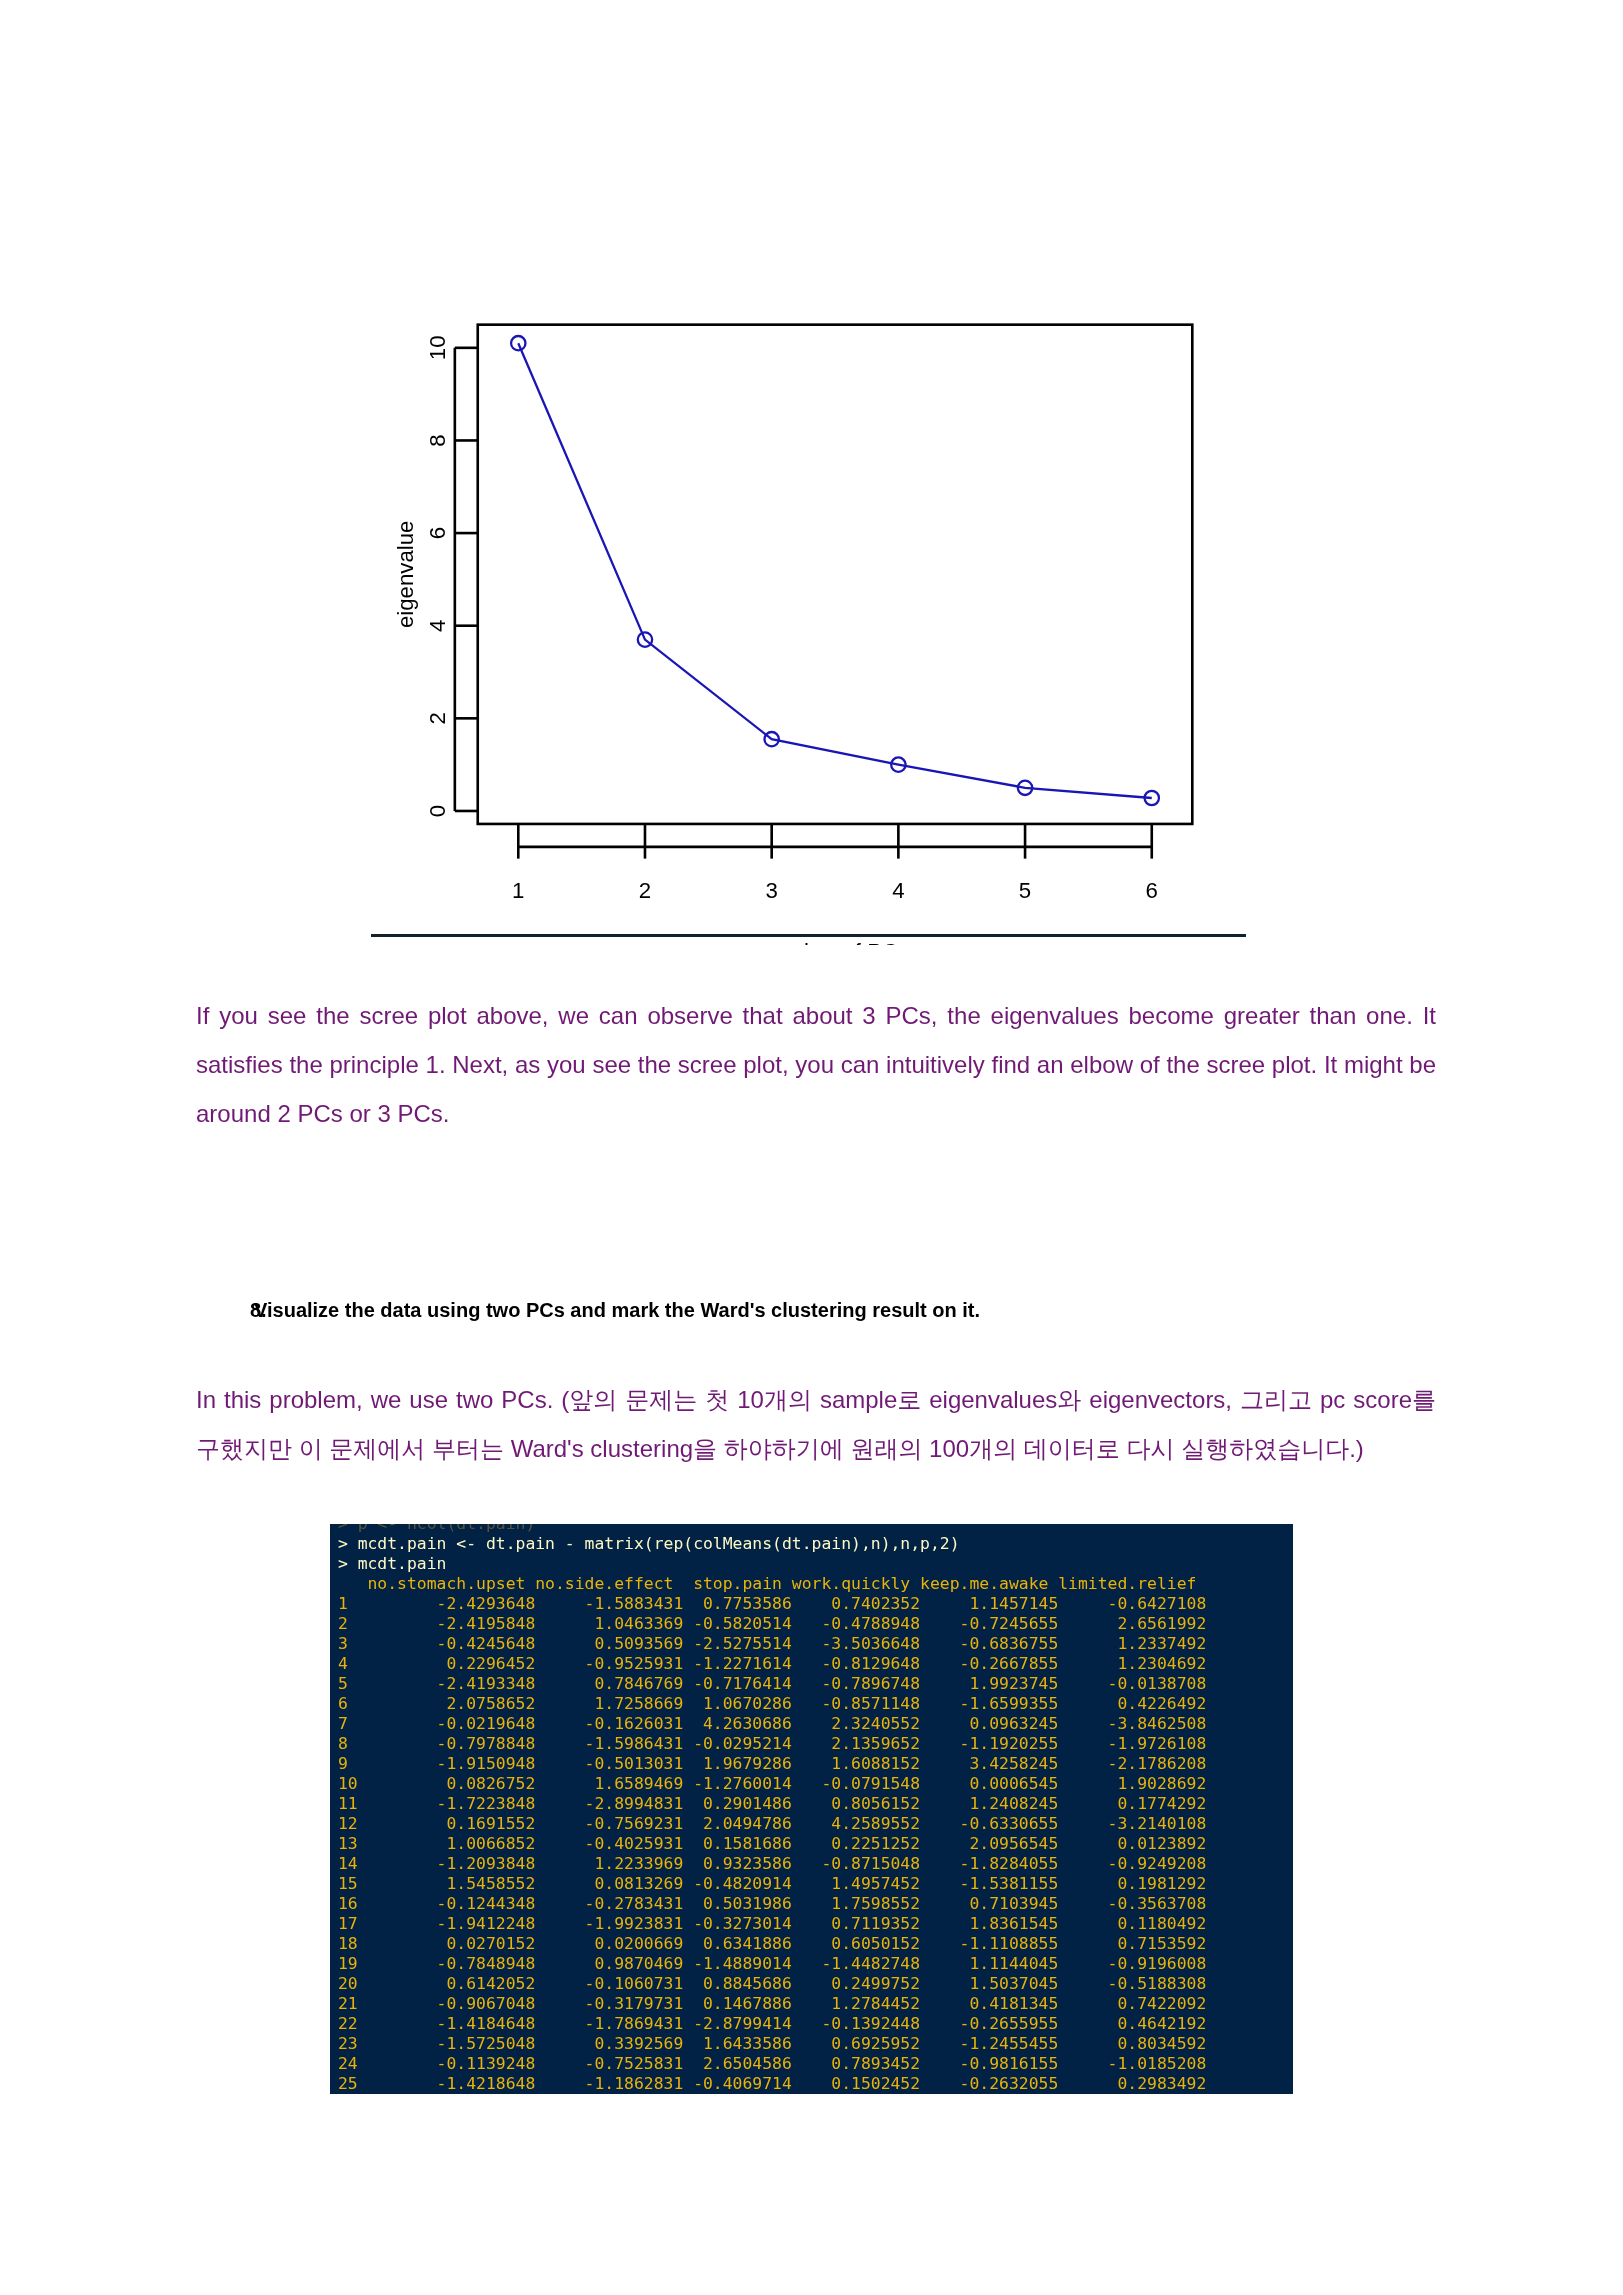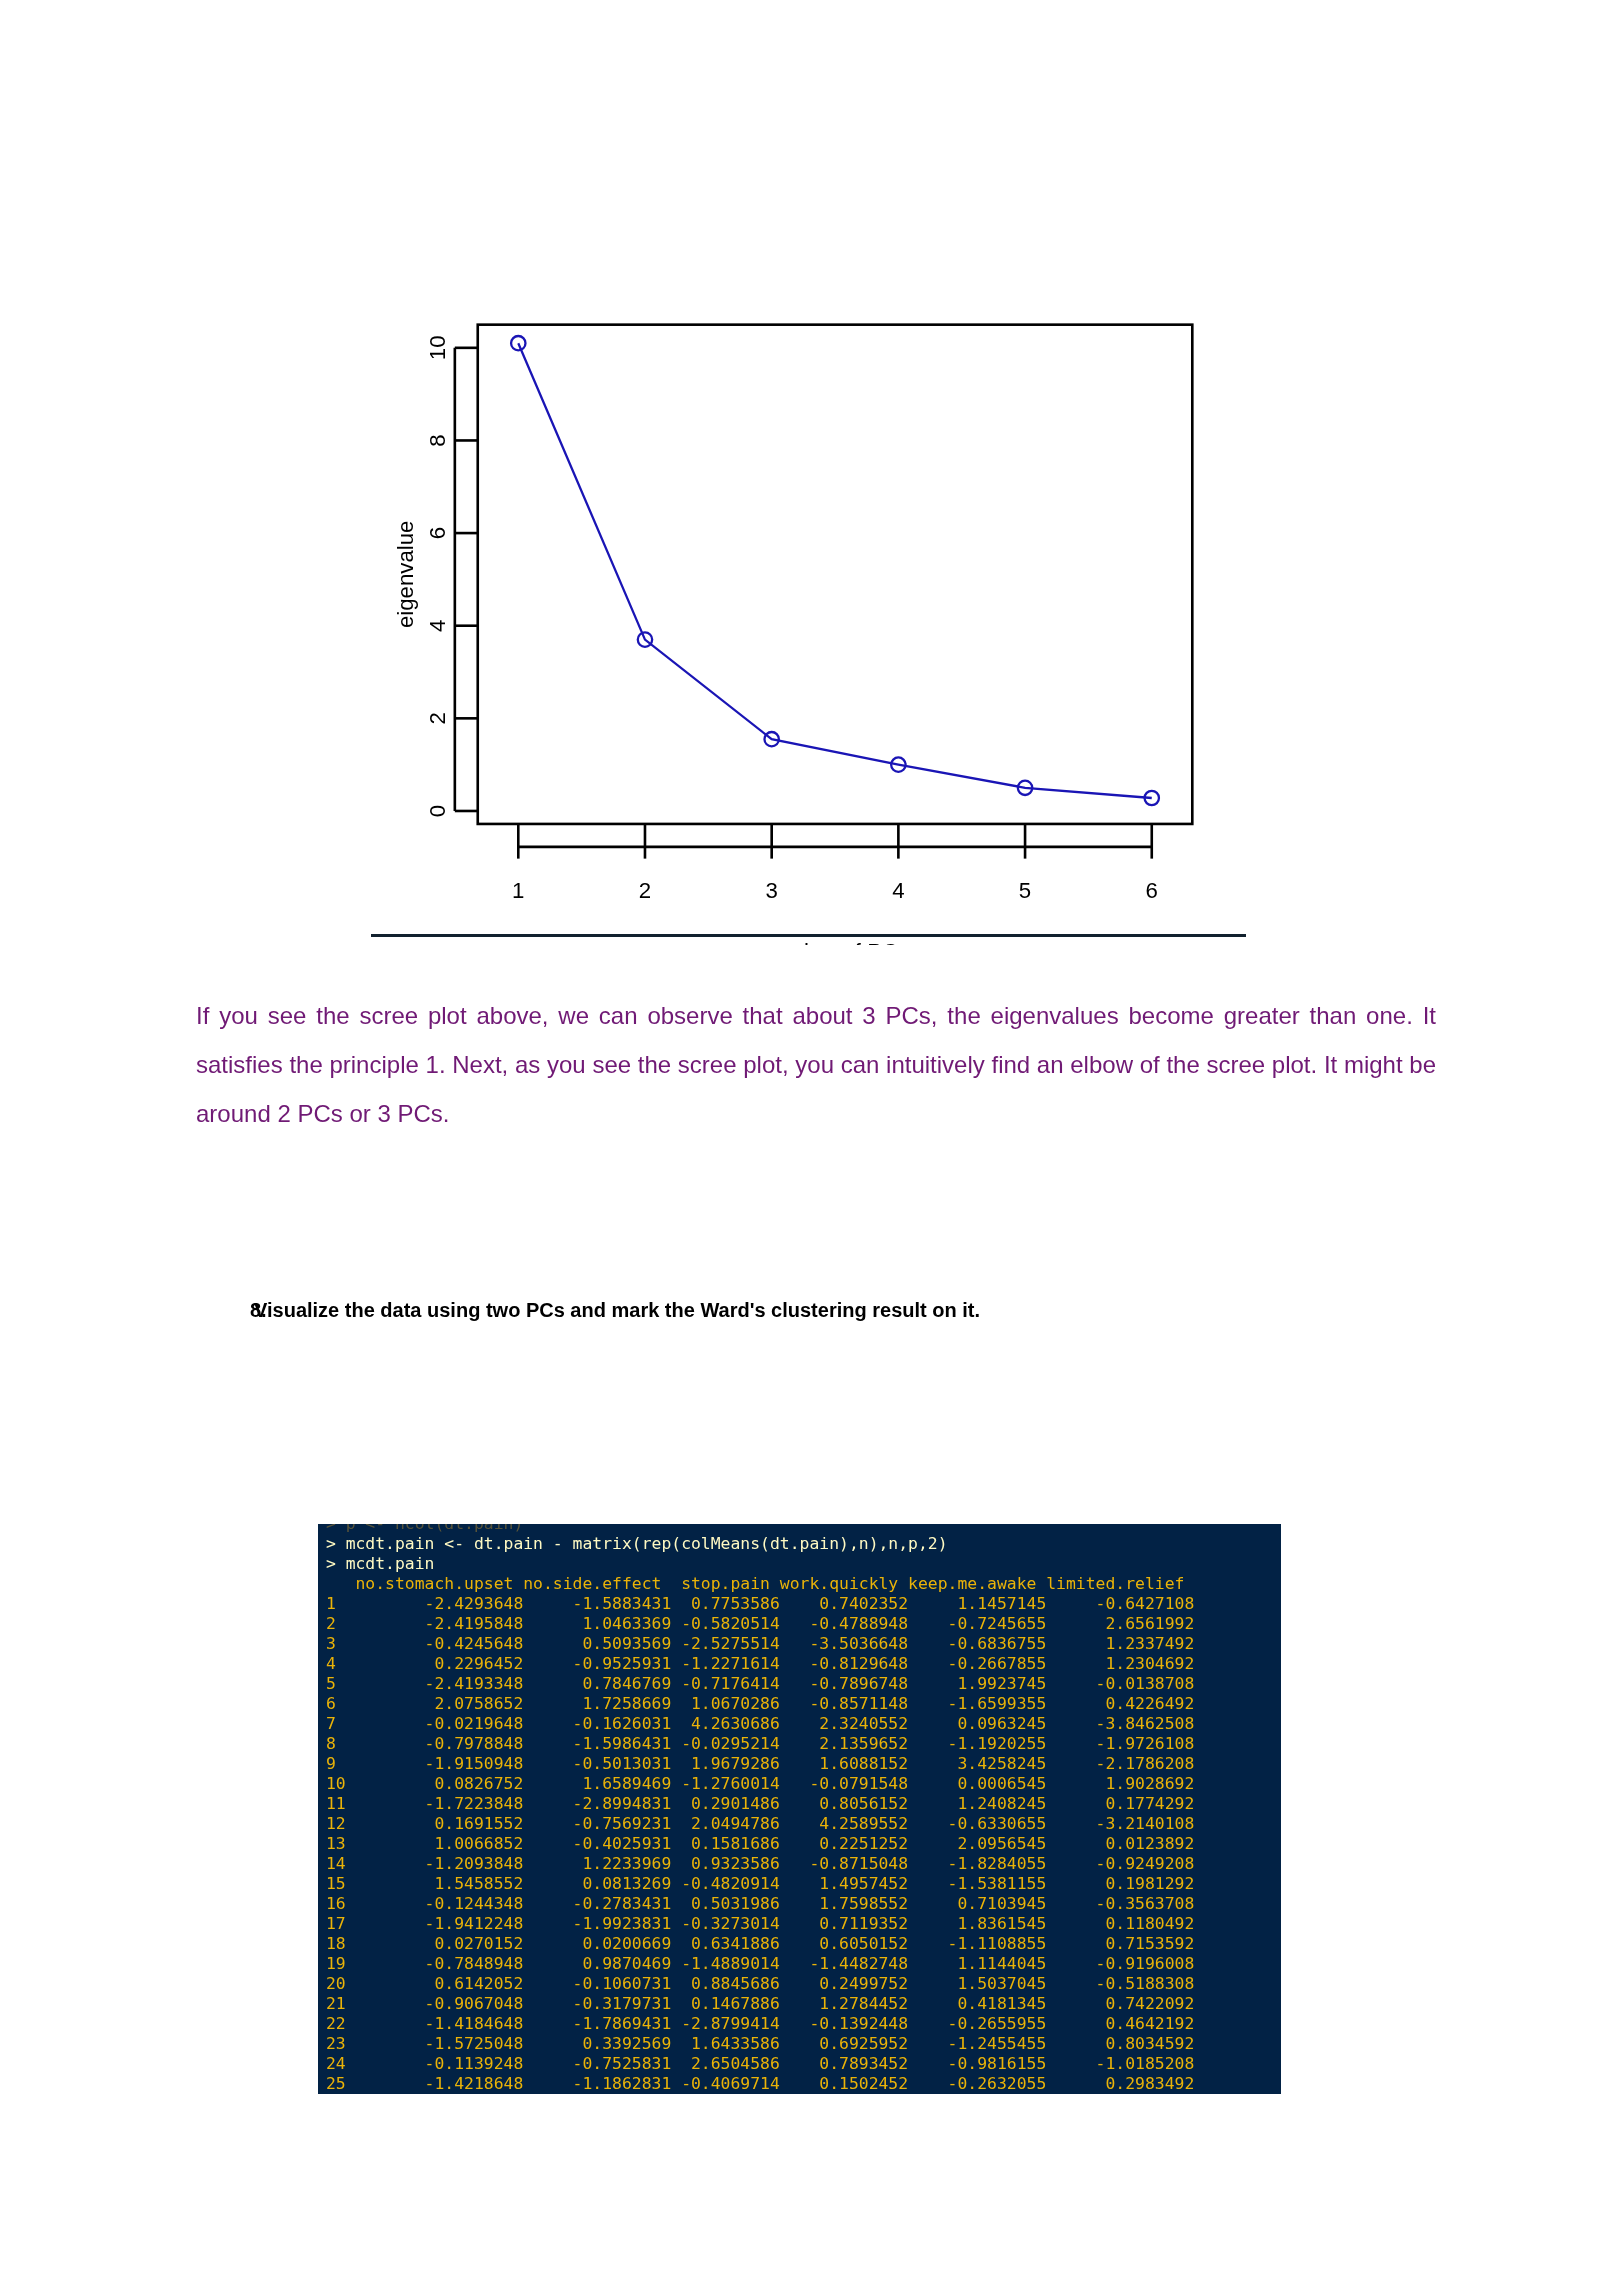--- a/index.html
+++ b/index.html
@@ -89,21 +89,21 @@
 
   #para-twopcs {
     left: 196px;
     top: 1351px;
     width: 1240px;
   }
 
   
   .terminal {
     position: absolute;
-    left: 318px;
+    left: 330px;
     top: 1524px;
     width: 963px;
     height: 570px;
     background: #022245;
     overflow: hidden;
     font-family: "DejaVu Sans Mono", "Liberation Mono", monospace;
     font-size: 16.4px;
     line-height: 20px;
     padding: 0;
     box-sizing: border-box;
@@ -171,19 +171,20 @@
   </div>
   <div class="figure-rule"></div>
 
   <p class="para" id="para-scree">If you see the scree plot above, we can observe that about 3 PCs, the eigenvalues become greater than one. It satisfies the principle 1. Next, as you see the scree plot, you can intuitively find an elbow of the scree plot. It might be around 2 PCs or 3 PCs.</p>
 
 
   <div class="heading-item">
     <span class="num">8.</span><span>Visualize the data using two PCs and mark the Ward's clustering result on it.</span>
   </div>
 
+  <p class="para" id="para-twopcs">In this problem, we use two PCs. (앞의 문제는 첫 10개의 sample로 eigenvalues와 eigenvectors, 그리고 pc score를 구했지만 이 문제에서 부터는 Ward's clustering을 하야하기에 원래의 100개의 데이터로 다시 실행하였습니다.)</p>
 
   <div class="terminal">
     <div class="term-inner" id="term-inner"><div class="term-line partial">&gt; p &lt;- ncol(dt.pain)</div><div class="term-line cmd">&gt; mcdt.pain &lt;- dt.pain - matrix(rep(colMeans(dt.pain),n),n,p,2)</div><div class="term-line cmd">&gt; mcdt.pain</div><div class="term-line hdr">   no.stomach.upset no.side.effect  stop.pain work.quickly keep.me.awake limited.relief</div><div class="term-line out">1         -2.4293648     -1.5883431  0.7753586    0.7402352     1.1457145     -0.6427108</div><div class="term-line out">2         -2.4195848      1.0463369 -0.5820514   -0.4788948    -0.7245655      2.6561992</div><div class="term-line out">3         -0.4245648      0.5093569 -2.5275514   -3.5036648    -0.6836755      1.2337492</div><div class="term-line out">4          0.2296452     -0.9525931 -1.2271614   -0.8129648    -0.2667855      1.2304692</div><div class="term-line out">5         -2.4193348      0.7846769 -0.7176414   -0.7896748     1.9923745     -0.0138708</div><div class="term-line out">6          2.0758652      1.7258669  1.0670286   -0.8571148    -1.6599355      0.4226492</div><div class="term-line out">7         -0.0219648     -0.1626031  4.2630686    2.3240552     0.0963245     -3.8462508</div><div class="term-line out">8         -0.7978848     -1.5986431 -0.0295214    2.1359652    -1.1920255     -1.9726108</div><div class="term-line out">9         -1.9150948     -0.5013031  1.9679286    1.6088152     3.4258245     -2.1786208</div><div class="term-line out">10         0.0826752      1.6589469 -1.2760014   -0.0791548     0.0006545      1.9028692</div><div class="term-line out">11        -1.7223848     -2.8994831  0.2901486    0.8056152     1.2408245      0.1774292</div><div class="term-line out">12         0.1691552     -0.7569231  2.0494786    4.2589552    -0.6330655     -3.2140108</div><div class="term-line out">13         1.0066852     -0.4025931  0.1581686    0.2251252     2.0956545      0.0123892</div><div class="term-line out">14        -1.2093848      1.2233969  0.9323586   -0.8715048    -1.8284055     -0.9249208</div><div class="term-line out">15         1.5458552      0.0813269 -0.4820914    1.4957452    -1.5381155      0.1981292</div><div class="term-line out">16        -0.1244348     -0.2783431  0.5031986    1.7598552     0.7103945     -0.3563708</div><div class="term-line out">17        -1.9412248     -1.9923831 -0.3273014    0.7119352     1.8361545      0.1180492</div><div class="term-line out">18         0.0270152      0.0200669  0.6341886    0.6050152    -1.1108855      0.7153592</div><div class="term-line out">19        -0.7848948      0.9870469 -1.4889014   -1.4482748     1.1144045     -0.9196008</div><div class="term-line out">20         0.6142052     -0.1060731  0.8845686    0.2499752     1.5037045     -0.5188308</div><div class="term-line out">21        -0.9067048     -0.3179731  0.1467886    1.2784452     0.4181345      0.7422092</div><div class="term-line out">22        -1.4184648     -1.7869431 -2.8799414   -0.1392448    -0.2655955      0.4642192</div><div class="term-line out">23        -1.5725048      0.3392569  1.6433586    0.6925952    -1.2455455      0.8034592</div><div class="term-line out">24        -0.1139248     -0.7525831  2.6504586    0.7893452    -0.9816155     -1.0185208</div><div class="term-line out">25        -1.4218648     -1.1862831 -0.4069714    0.1502452    -0.2632055      0.2983492</div><div class="term-line out">26        -5.4860248     -4.5328531 -1.8338914   -1.2879248     4.1657745      0.3070292</div></div>
   </div>
 
 </div>
 
 
 </body></html>

